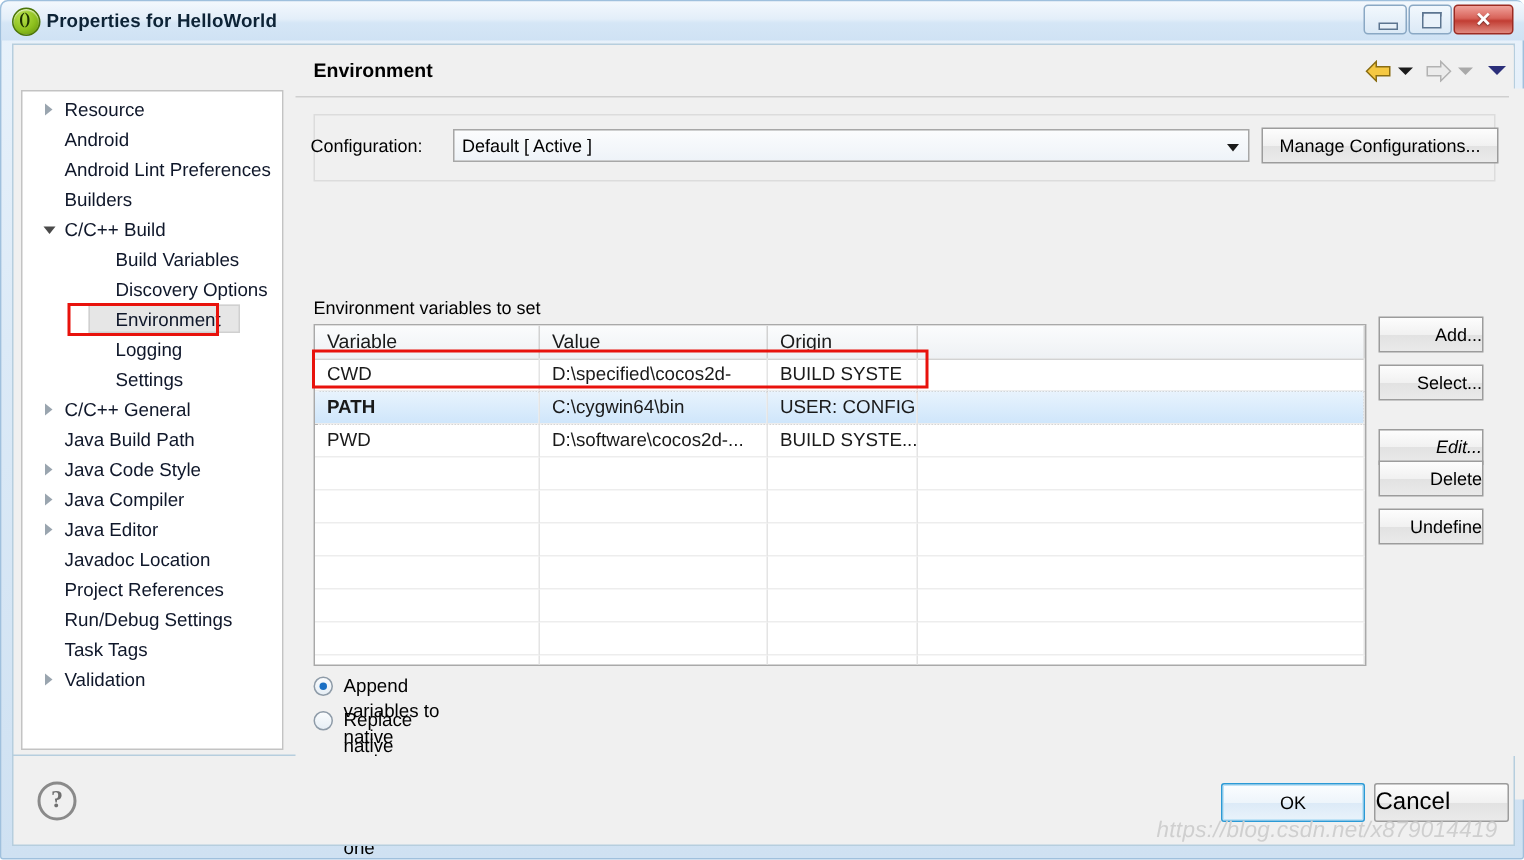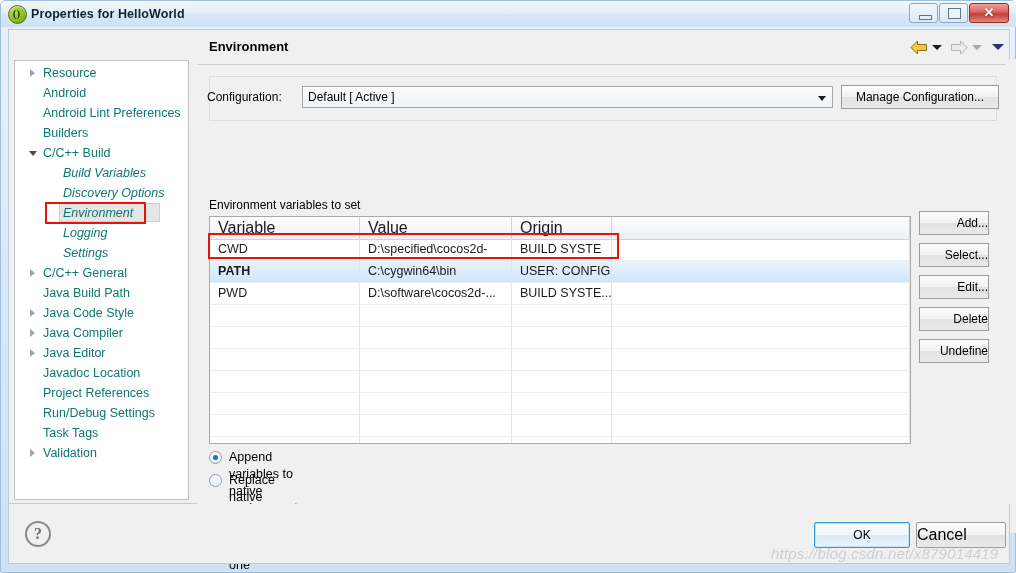--- a/index.html
+++ b/index.html
@@ -76,37 +76,37 @@
     padding:0 4px;line-height:18px;
   }
   #tree-pane{
     position:absolute;left:5px;top:30px;width:175px;height:440px;
     background:#ffffff;border:1px solid #c3c3c3;box-sizing:border-box;
     overflow:hidden;
   }
   #tree-list{position:absolute;left:0;top:2px;width:175px;}
   .tree-item{
     position:relative;height:20px;line-height:20px;
-    white-space:nowrap;font-size:12.5px;color:#0f766e;
+    white-space:nowrap;font-size:12.5px;color:#0f172a;
   }
   .tree-item .tw{
     position:absolute;top:6px;width:8px;height:8px;
   }
   .tw.collapsed:before{
     content:"";position:absolute;left:1px;top:0;
     border-left:5px solid #9aa5af;border-top:4px solid transparent;border-bottom:4px solid transparent;
   }
   .tw.expanded:before{
     content:"";position:absolute;left:0;top:2px;
     border-top:5px solid #4a4a4a;border-left:4px solid transparent;border-right:4px solid transparent;
   }
   .tree-item .lbl{position:absolute;top:0;}
   .lvl0 .tw{left:14px;}
   .lvl0 .lbl{left:28px;}
-  .lvl1 .lbl{left:48px;font-style:italic;}
+  .lvl1 .lbl{left:62px;}
   #tree-selected-bg{
     position:absolute;left:44px;top:0;height:19px;
     background:#e6e6e6;border:1px solid #d0d0d0;box-sizing:border-box;
   }
   #hscroll{
     position:absolute;left:5px;top:486px;width:175px;height:15px;
     background:#f0f0f0;border:1px solid #c9c9c9;box-sizing:border-box;
   }
   #hscroll .arrow{position:absolute;top:0;width:14px;height:13px;}
   #hscroll .arrow.l{left:0;}
@@ -176,21 +176,21 @@
     position:absolute;left:12px;top:185px;width:702px;height:228px;
     background:#ffffff;border:1px solid #a9a9a9;box-sizing:border-box;overflow:hidden;
   }
   #thead{
     position:absolute;left:0;top:0;width:700px;height:22px;
     background:linear-gradient(to bottom,#fbfcfd,#eef1f4);
     border-bottom:1px solid #d2d2d2;
   }
   #thead .th{
     position:absolute;top:0;height:22px;line-height:22px;
-    font-size:16px;color:#1a1a1a;padding-left:8px;box-sizing:border-box;
+    font-size:13px;color:#1a1a1a;padding-left:8px;box-sizing:border-box;
     border-right:1px solid #d2d2d2;
   }
   .tbody-row{position:absolute;left:0;width:700px;height:22px;}
   .tbody-row .cell{
     position:absolute;top:0;height:22px;line-height:21px;
     font-size:12.5px;color:#1a1a1a;padding-left:8px;box-sizing:border-box;
     border-right:1px solid #e4e4e4;border-bottom:1px solid #ededed;
     white-space:nowrap;overflow:hidden;
   }
   .tbody-row.selected .cell{
@@ -402,21 +402,21 @@
         <div class="caret" id="caret2"></div>
         <div class="caret" id="caret3"></div>
       </div>
 
       <div id="config-group"></div>
       <div id="config-label">Configuration:</div>
       <div id="config-combo">
         <span>Default  [ Active ]</span>
         <span class="cb-arrow"></span>
       </div>
-      <div id="manage-btn">Manage Configuration...</div>
+      <div id="manage-btn">Manage Configurations...</div>
 
       <div id="table-caption">Environment variables to set</div>
       <div id="table-box">
         <div id="thead">
             <div class="th col0">Variable</div>
             <div class="th col1">Value</div>
             <div class="th col2">Origin</div>
             <div class="th col3"></div>
           </div>
         <div id="tbody">
@@ -479,21 +479,21 @@
               <div class="cell c1 col1"></div>
               <div class="cell c2 col2"></div>
               <div class="cell c3 col3"></div>
             </div>
           </div>
       </div>
 
       <div id="sidebtns">
           <div class="sidebtn" style="top: 180px;">Add...</div>
           <div class="sidebtn" style="top: 212px;">Select...</div>
-          <div class="sidebtn" style="top: 244px;">Edit...</div>
+          <div class="sidebtn" style="top: 255px; font-style: italic;">Edit...</div>
           <div class="sidebtn" style="top: 276px;">Delete</div>
           <div class="sidebtn" style="top: 308px;">Undefine</div>
         </div>
 
       <div id="radios">
           <div class="radio-row" style="top: 418px;">
             <span class="radio-dot on"></span>
             <span class="rl">Append variables to native environment</span>
           </div>
           <div class="radio-row" style="top: 441px;">

